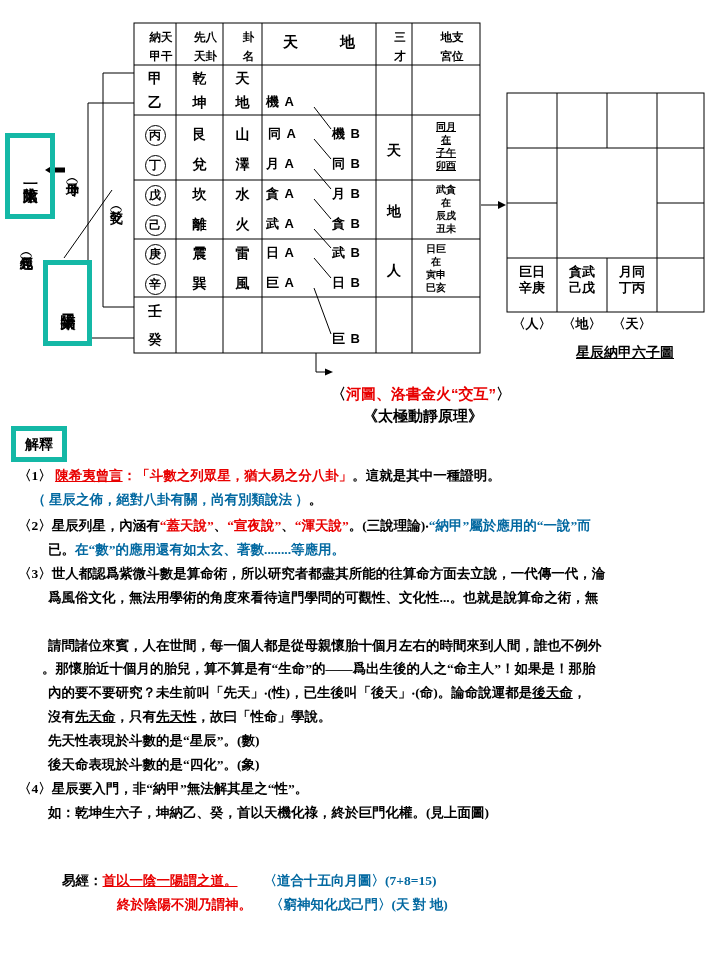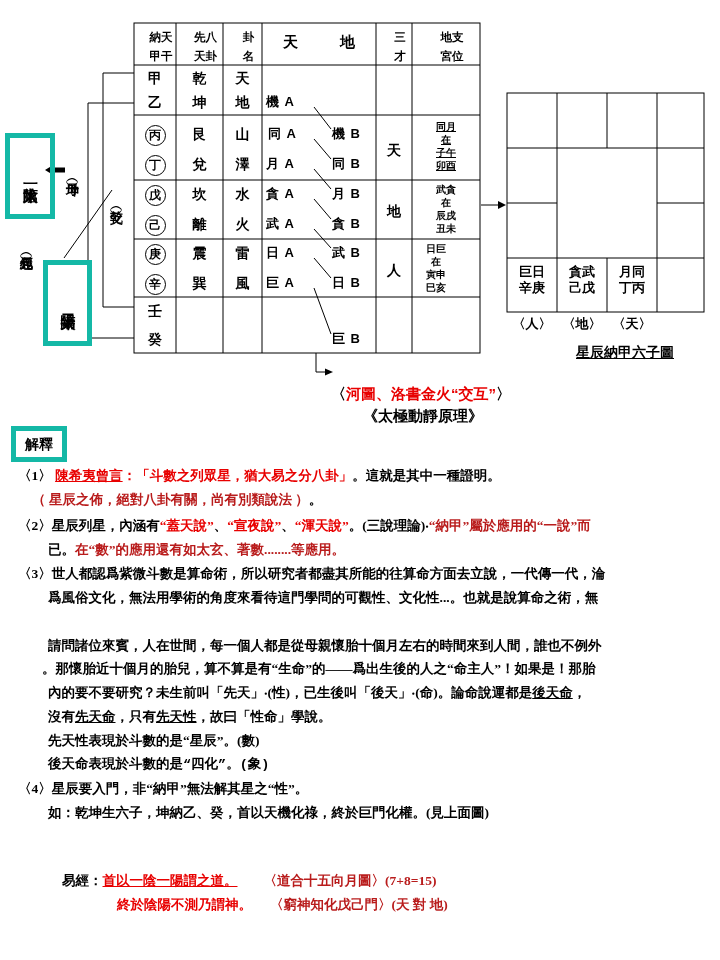--- a/index.html
+++ b/index.html
@@ -12,21 +12,21 @@
   
   .hdr{font-size:11.5px;line-height:19px;padding-left:6px;}
   .ch{font-size:14px;line-height:20px;}
   .star{font-size:13px;line-height:16px;letter-spacing:1px;}
   .dz{font-size:10px;line-height:13px;}
   .vtx{writing-mode:vertical-rl;text-orientation:upright;display:flex;align-items:center;justify-content:center;}
   .box{border:5px solid #14b8a6;}
   .circ{display:inline-block;width:19px;height:19px;line-height:19px;border:1px solid #000;border-radius:50%;font-size:12px;}
   
   .nline{font-size:13.5px;line-height:20px;font-family:"Liberation Serif",serif;font-weight:bold;white-space:nowrap;}
-  .k{color:#000;} .r{color:#e80000;} .b{color:#b91c1c;}
+  .k{color:#000;} .r{color:#e80000;} .b{color:#0369a1;}
   .u{text-decoration:underline;}
   .cap{font-size:15px;line-height:19px;margin-top:20px;}
   .gt{font-size:14px;text-decoration:underline;}
 </style>
 </head>
 <body>
 
 <div id="page">
 
   <svg width="720" height="415">
@@ -189,19 +189,19 @@
   <div class="abs nline" style="left:32px;top:490px;"><span class="b">（ 星辰之佈，絕對八卦有關，尚有別類說法 ）</span><span class="k">。</span></div>
   <div class="abs nline" style="left:18px;top:516px;"><span class="k">〈2〉星辰列星，內涵有</span><span class="r">“蓋天說”</span><span class="k">、</span><span class="r">“宣夜說”</span><span class="k">、</span><span class="r">“渾天說”</span><span class="k">。(三說理論)‧</span><span class="b">“納甲”屬於應用的“一說”而</span></div>
   <div class="abs nline" style="left:48px;top:540px;"><span class="k">已。</span><span class="b">在“數”的應用還有如太玄、著數........等應用。</span></div>
   <div class="abs nline" style="left:18px;top:564px;"><span class="k">〈3〉世人都認爲紫微斗數是算命術，所以研究者都盡其所能的往算命方面去立說，一代傳一代，淪</span></div>
   <div class="abs nline" style="left:48px;top:588px;"><span class="k">爲風俗文化，無法用學術的角度來看待這門學問的可觀性、文化性...。也就是說算命之術，無</span></div>
   <div class="abs nline" style="left:48px;top:636px;"><span class="k">請問諸位來賓，人在世間，每一個人都是從母親懷胎十個月左右的時間來到人間，誰也不例外</span></div>
   <div class="abs nline" style="left:42px;top:659px;"><span class="k">。那懷胎近十個月的胎兒，算不算是有“生命”的——爲出生後的人之“命主人”！如果是！那胎</span></div>
   <div class="abs nline" style="left:48px;top:683px;"><span class="k">內的要不要研究？未生前叫「先天」‧(性)，已生後叫「後天」‧(命)。論命說運都是</span><span class="k u">後天命</span><span class="k">，</span></div>
   <div class="abs nline" style="left:48px;top:707px;"><span class="k">沒有</span><span class="k u">先天命</span><span class="k">，只有</span><span class="k u">先天性</span><span class="k">，故曰「性命」學說。</span></div>
   <div class="abs nline" style="left:48px;top:731px;"><span class="k">先天性表現於斗數的是“星辰”。(數)</span></div>
-  <div class="abs nline" style="left:48px;top:755px;font-family:Liberation Mono, monospace;"><span class="k">後天命表現於斗數的是“四化”。(象)</span></div>
+  <div class="abs nline" style="left:48px;top:755px;"><span class="k">後天命表現於斗數的是“四化”。(象)</span></div>
   <div class="abs nline" style="left:18px;top:779px;"><span class="k">〈4〉星辰要入門，非“納甲”無法解其星之“性”。</span></div>
   <div class="abs nline" style="left:48px;top:803px;"><span class="k">如：乾坤生六子，坤納乙、癸，首以天機化祿，終於巨門化權。(見上面圖)</span></div>
   <div class="abs nline" style="left:62px;top:871px;"><span class="k">易經：</span><span class="r u">首以一陰一陽謂之道。</span><span class="b" style="margin-left:26px;">〈道合十五向月圖〉(7+8=15)</span></div>
   <div class="abs nline" style="left:117px;top:895px;"><span class="r">終於陰陽不測乃謂神。</span><span class="b" style="margin-left:18px;">〈窮神知化戊己門〉(天 對 地)</span></div>
 
 </div>
 
 </body></html>

